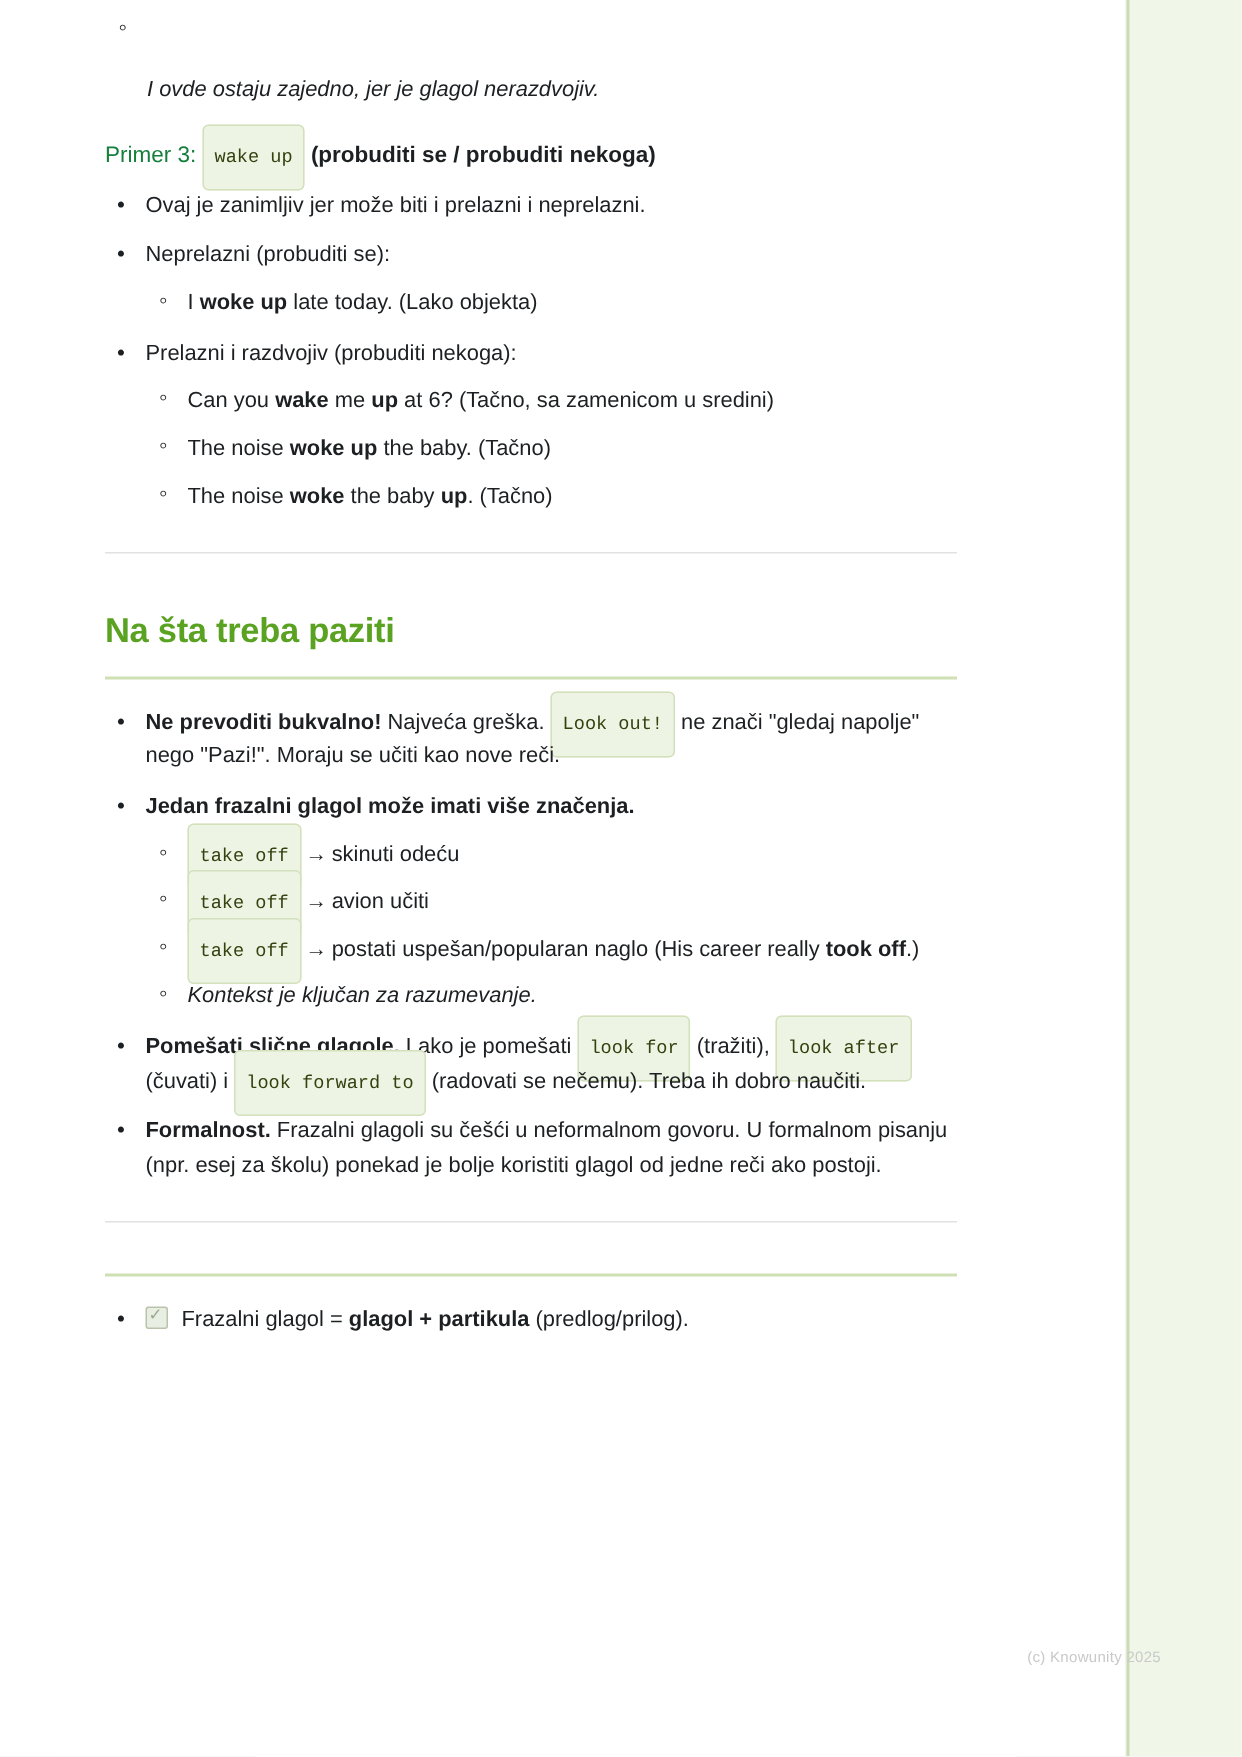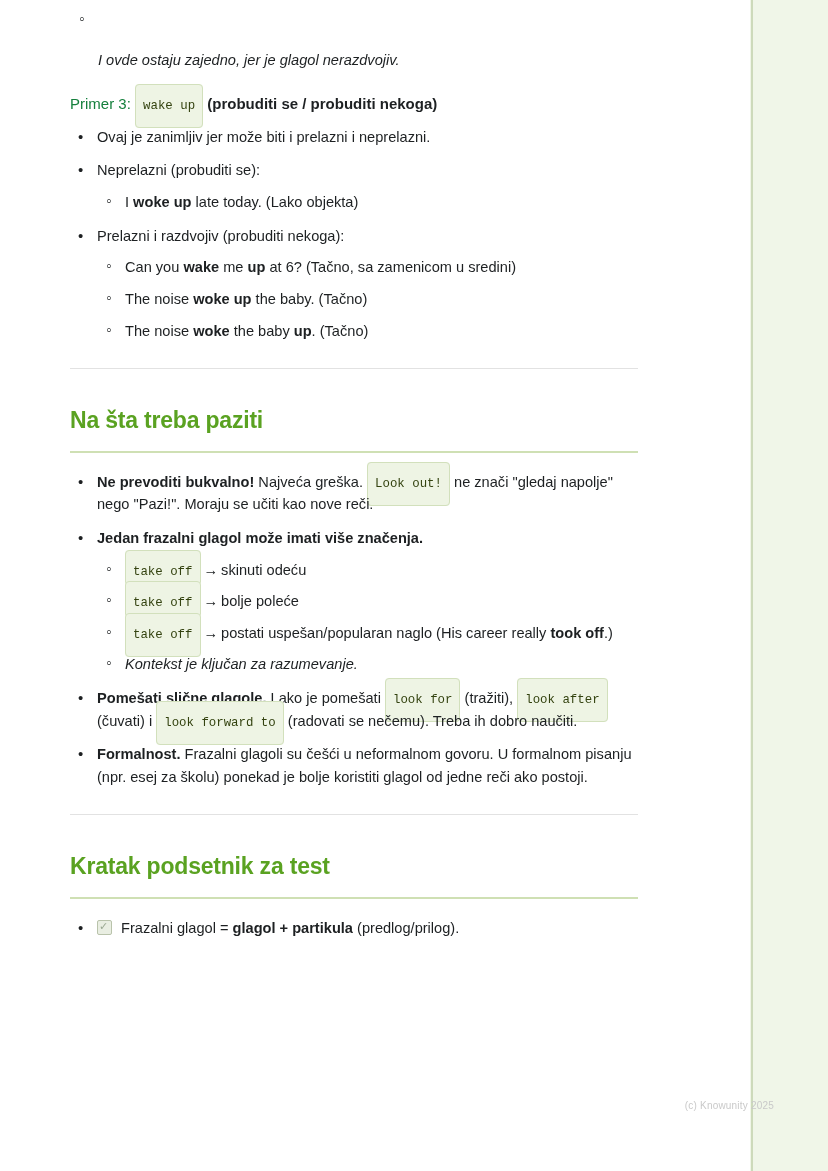--- a/index.html
+++ b/index.html
@@ -234,21 +234,21 @@
         <b>Ne prevoditi bukvalno!</b><span> Najveća greška. </span><code>Look out!</code><span> ne znači "gledaj napolje" nego "Pazi!". Moraju se učiti kao nove reči.</span>
       </li>
 
       <li>
         <b>Jedan frazalni glagol može imati više značenja.</b>
         <ul class="l2 nested-wrap">
           <li>
             <code>take off</code><span class="arrow">→</span><span>skinuti odeću</span>
           </li>
           <li>
-            <code>take off</code><span class="arrow">→</span><span>bolje poleće</span>
+            <code>take off</code><span class="arrow">→</span><span>avion učiti</span>
           </li>
           <li>
             <code>take off</code><span class="arrow">→</span><span>postati uspešan/popularan naglo (His career really </span><b>took off</b><span>.)</span>
           </li>
           <li>
             <i>Kontekst je ključan za razumevanje.</i>
           </li>
         </ul>
       </li>
 
@@ -257,21 +257,20 @@
       </li>
 
       <li>
         <b>Formalnost.</b><span> Frazalni glagoli su češći u neformalnom govoru. U formalnom pisanju (npr. esej za školu) ponekad je bolje koristiti glagol od jedne reči ako postoji.</span>
       </li>
     </ul>
 
     <div class="hr-sep"></div>
 
     <div class="heading-block">
-      <h2>Kratak podsetnik za test</h2>
       <div class="heading-rule"></div>
     </div>
 
     <ul class="l1">
       <li>
         <span class="checkbox"></span><span>Frazalni glagol = </span><b>glagol + partikula</b><span> (predlog/prilog).</span>
       </li>
     </ul>
 
   </div>

